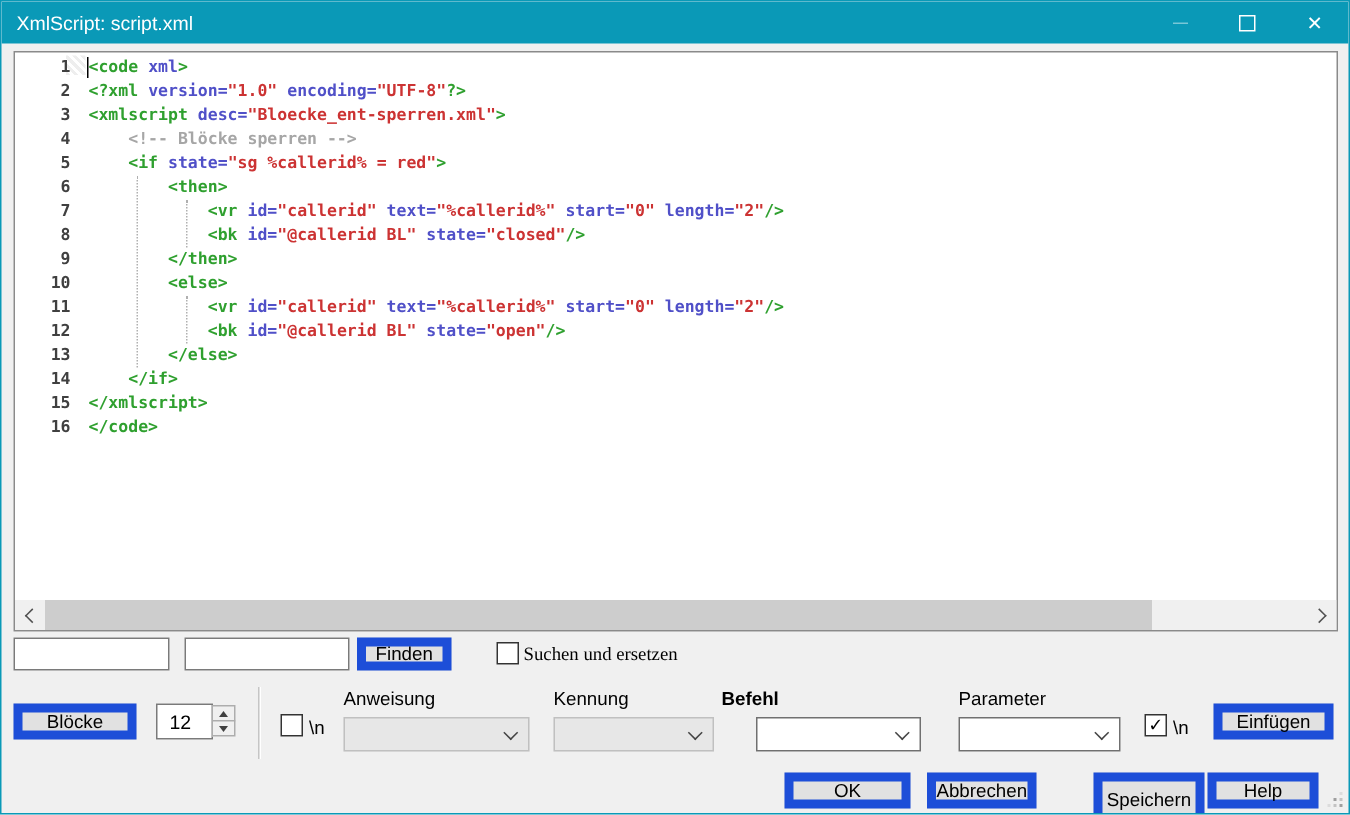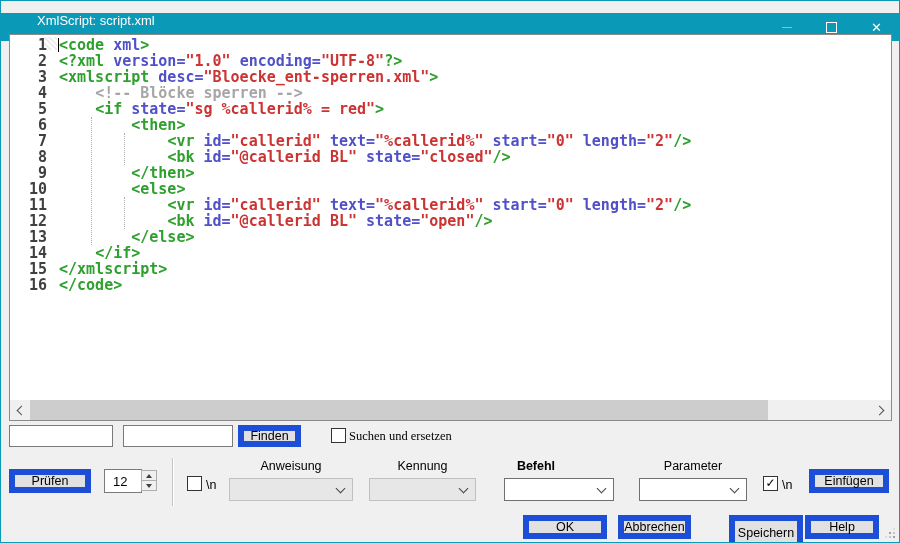--- a/index.html
+++ b/index.html
@@ -2,33 +2,33 @@
 <html style="--titlebar: #0a99b7; --titlebar_text: #ffffff; --tag: #2fa02f; --attribute: #5050c8; --value: #cc3333; --comment: #a6a6a6; --line_number: #404040;"><head>
 <meta charset="utf-8">
 <style>
   html,body{margin:0;padding:0;}
   body{
     width:900px;height:543px;position:relative;overflow:hidden;
     background:#f0f0f0;box-sizing:border-box;border:1px solid var(--titlebar,#0a99b7);
     font-family:"Liberation Sans", sans-serif;
   }
   
-  .titlebar{position:absolute;left:0;top:12px;right:0;height:28px;background:var(--titlebar,#0a99b7);
-    display:flex;padding-left:26px;}
+  .titlebar{position:absolute;left:0;top:0;right:0;height:28px;background:var(--titlebar,#0a99b7);
+    display:flex;align-items:center;}
   .titlebar .title{color:var(--titlebar_text,#fff);font-size:13px;padding-left:10px;}
   .win-controls{margin-left:auto;display:flex;height:100%;}
   .win-btn{width:45px;height:100%;display:flex;align-items:center;justify-content:center;}
   .min-glyph{width:10px;height:1px;background:#fff;opacity:.45;display:block;}
   .max-glyph{width:9px;height:9px;border:1px solid #fff;display:block;}
   .close-glyph{color:#fff;font-size:13px;line-height:1;}
   
   .editor{position:absolute;left:8px;top:33px;width:883px;height:387px;background:#fff;
     border:1px solid #8a8a8a;box-sizing:border-box;overflow:hidden;}
   #code-lines{position:absolute;left:0;top:2px;right:0;
-    font-family:"DejaVu Sans Mono", monospace;font-size:15px;font-weight:bold;line-height:16px;}
+    font-family:"DejaVu Sans Mono", monospace;font-size:11px;font-weight:bold;line-height:16px;}
   .code-line{white-space:pre;height:16px;}
   .ln{display:inline-block;width:37px;text-align:right;margin-right:12px;
     color:var(--line_number,#404040);font-weight:bold;}
   .code-text{white-space:pre;}
   .seg-tag{color:var(--tag,#2fa02f);}
   .seg-att{color:var(--attribute,#5050c8);}
   .seg-val{color:var(--value,#cc3333);}
   .seg-com{color:var(--comment,#a6a6a6);}
   .seg-plain{color:#000;}
   .caret{position:absolute;left:48px;top:3px;width:1px;height:14px;background:#000;}
@@ -51,21 +51,21 @@
     font-size:13px;padding:0 4px;font-family:"Liberation Sans",sans-serif;outline:none;}
   .checkbox{position:absolute;width:13px;height:13px;background:#fff;border:1px solid #333;
     box-sizing:content-box;display:flex;align-items:center;justify-content:center;}
   .checkbox.checked::after{content:"✓";font-size:12px;color:#000;line-height:1;margin-top:-1px;}
   .cb-label{position:absolute;font-size:12.5px;color:#000;}
   .combo{position:absolute;height:23px;box-sizing:border-box;background:#fff;border:1px solid #707070;}
   .combo.disabled{background:#e7e7e7;border-color:#c0c0c0;}
   .combo .combo-value{position:absolute;left:5px;top:3px;font-size:12.5px;color:#000;}
   .combo .chev-down{position:absolute;right:8px;top:6px;width:6px;height:6px;
     border-right:1.4px solid #444;border-bottom:1.4px solid #444;transform:rotate(45deg);}
-  .flabel{position:absolute;font-size:12.5px;color:#000;text-align:center;}
+  .flabel{position:absolute;font-size:12.5px;color:#000;text-align:left;}
   .separator{position:absolute;width:1px;background:#c5c5c5;box-shadow:1px 0 0 #fff;}
   
   .spin-input{position:absolute;left:103px;top:468px;width:38px;height:24px;border:1px solid #7a7a7a;
     box-sizing:border-box;font-size:13px;padding:0 0 0 8px;outline:none;font-family:"Liberation Sans",sans-serif;}
   .spin-btns{position:absolute;left:140px;top:469px;width:16px;height:22px;}
   .spin-btn{width:16px;height:11px;background:#f0f0f0;border:1px solid #adadad;box-sizing:border-box;
     display:flex;align-items:center;justify-content:center;}
   .tri-up{width:0;height:0;border-left:3.5px solid transparent;border-right:3.5px solid transparent;
     border-bottom:4px solid #404040;}
   .tri-down{width:0;height:0;border-left:3.5px solid transparent;border-right:3.5px solid transparent;
@@ -127,21 +127,21 @@
     </div>
   </div>
 </div>
 
 <input class="tinput" style="left: 8px; top: 424px; width: 104px; height: 22px;" value="">
 <input class="tinput" style="left: 122px; top: 424px; width: 110px; height: 22px;" value="">
 <button class="btn" style="left:237px;top:424px;width:63px;height:22px;">Finden</button>
 <span class="checkbox" style="left:330px;top:427px;"></span>
 <span class="cb-label" style="left:348px;top:428px;font-family:Liberation Serif, serif;">Suchen und ersetzen</span>
 
-<button class="btn" style="left:8px;top:468px;width:82px;height:24px;">Prüfen</button>
+<button class="btn" style="left:8px;top:468px;width:82px;height:24px;">Blöcke</button>
 
 <input class="spin-input" value="12" style="">
 <div class="spin-btns">
   <div class="spin-btn">
     <span class="tri-up"></span>
   </div>
   <div class="spin-btn" style="margin-top:-1px;">
     <span class="tri-down"></span>
   </div>
 </div>

